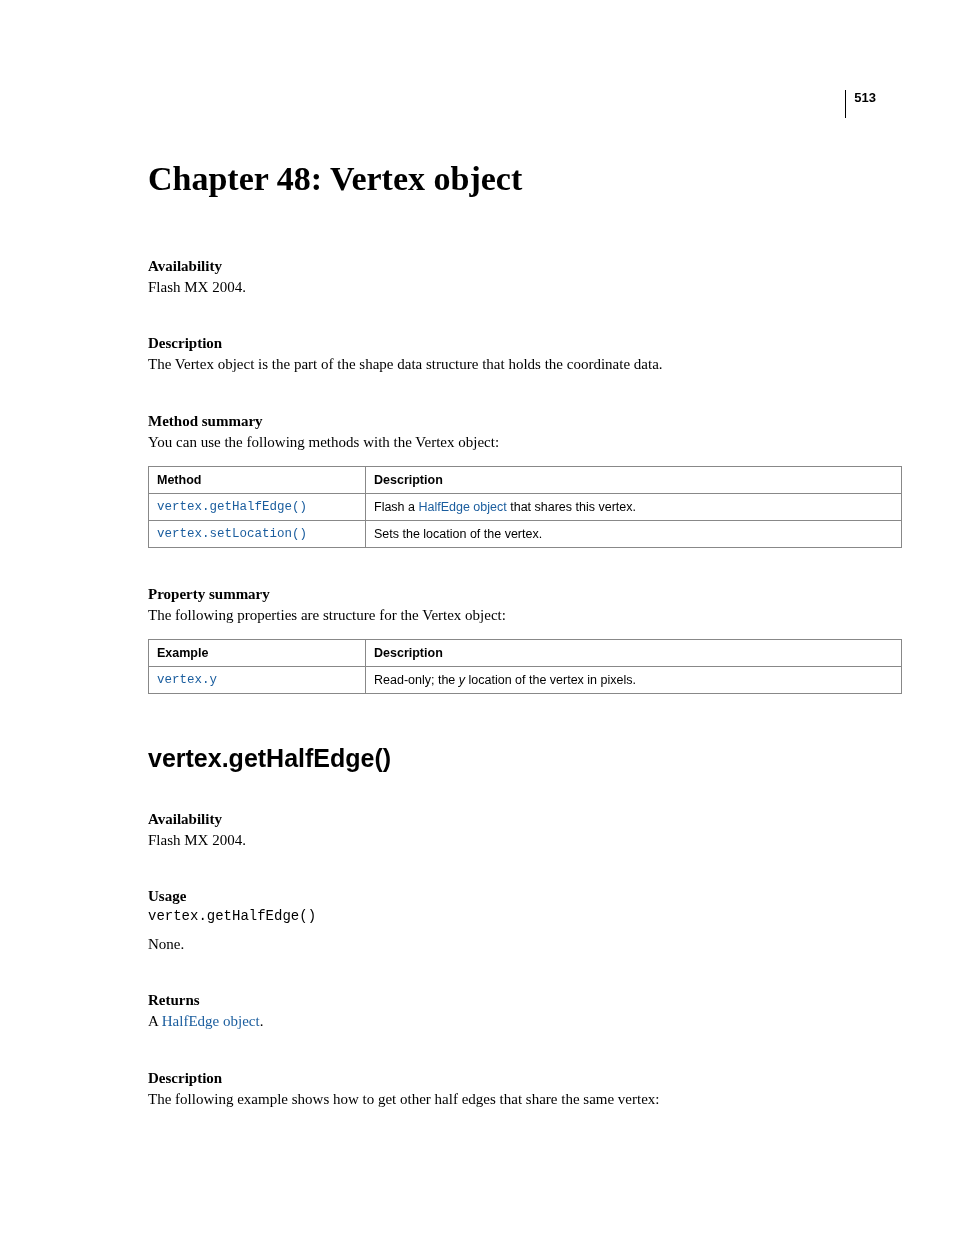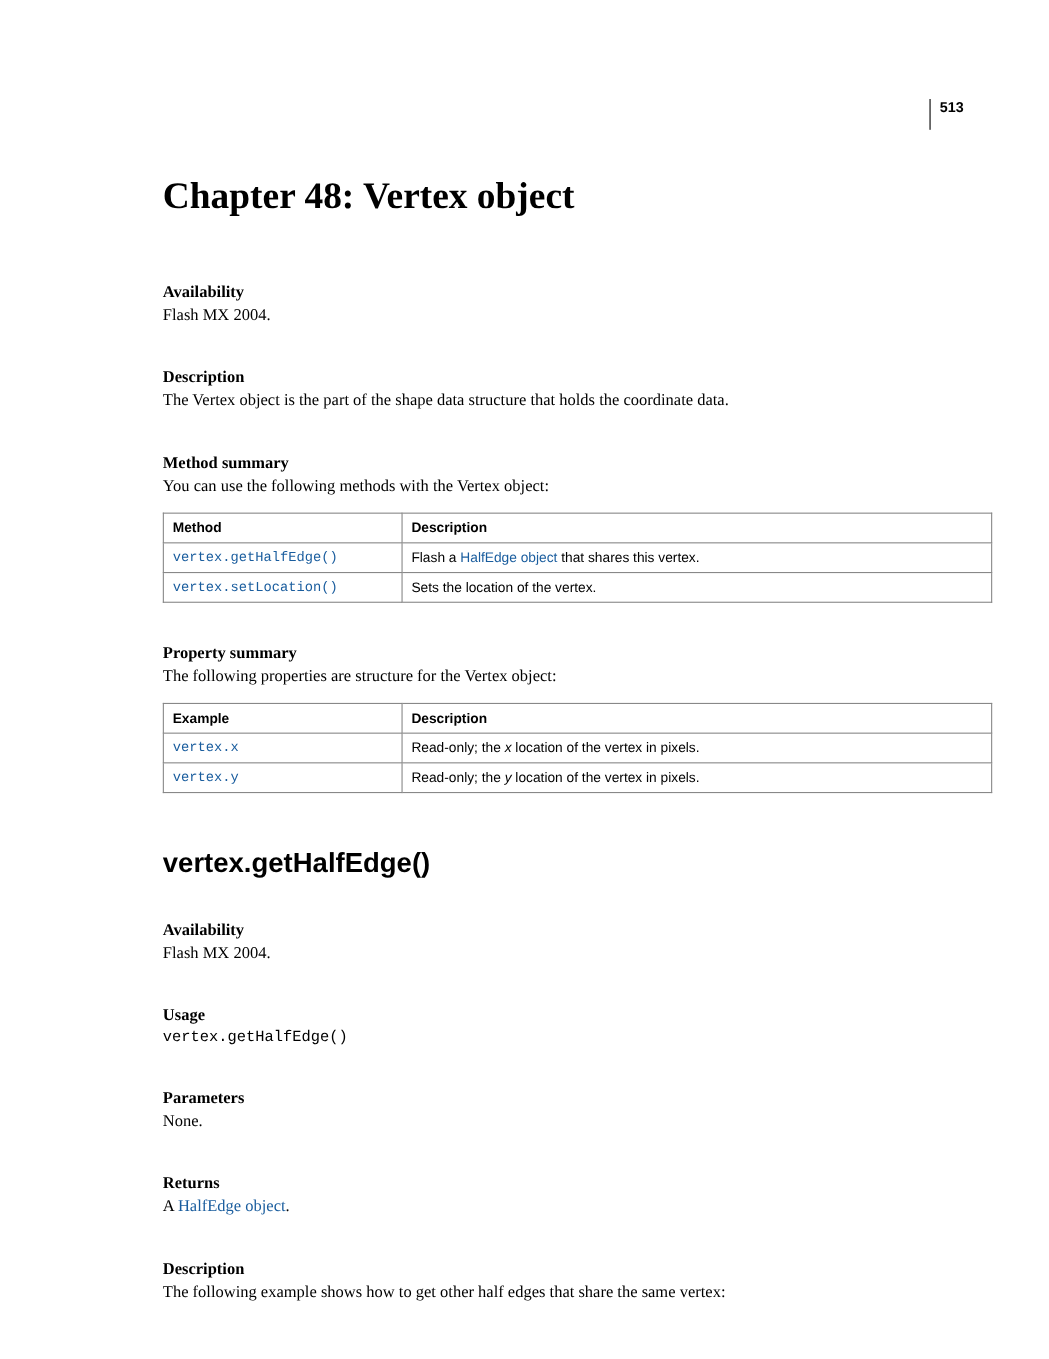--- a/index.html
+++ b/index.html
@@ -146,43 +146,36 @@
   <div class="subhead">Property summary</div>
   <p class="body-text">The following properties are structure for the Vertex object:</p>
 
   <table class="summary">
     <tbody>
         <tr>
       <th>Example</th>
       <th>Description</th>
     </tr>
     <tr>
-      <td class="method-cell">vertex.x</td>
-      <td>
-        <span>Read-only; the </span><span class="italic">x</span><span> location of the vertex in pixels.</span>
-      </td>
-    </tr>
-    <tr>
       <td class="method-cell">vertex.y</td>
       <td>
         <span>Read-only; the </span><span class="italic">y</span><span> location of the vertex in pixels.</span>
       </td>
     </tr>
   </tbody>
     </table>
 
   <h2 class="section-title">vertex.getHalfEdge()</h2>
 
   <div class="subhead">Availability</div>
   <p class="body-text">Flash MX 2004.</p>
 
   <div class="subhead">Usage</div>
   <p class="body-text code-inline">vertex.getHalfEdge()</p>
 
-  <div class="subhead">Parameters</div>
   <p class="body-text">None.</p>
 
   <div class="subhead">Returns</div>
   <p class="body-text">
     <span>A </span><span class="link">HalfEdge object</span><span>.</span>
   </p>
 
   <div class="subhead">Description</div>
 
   <p class="body-text">The following example shows how to get other half edges that share the same vertex:</p>

